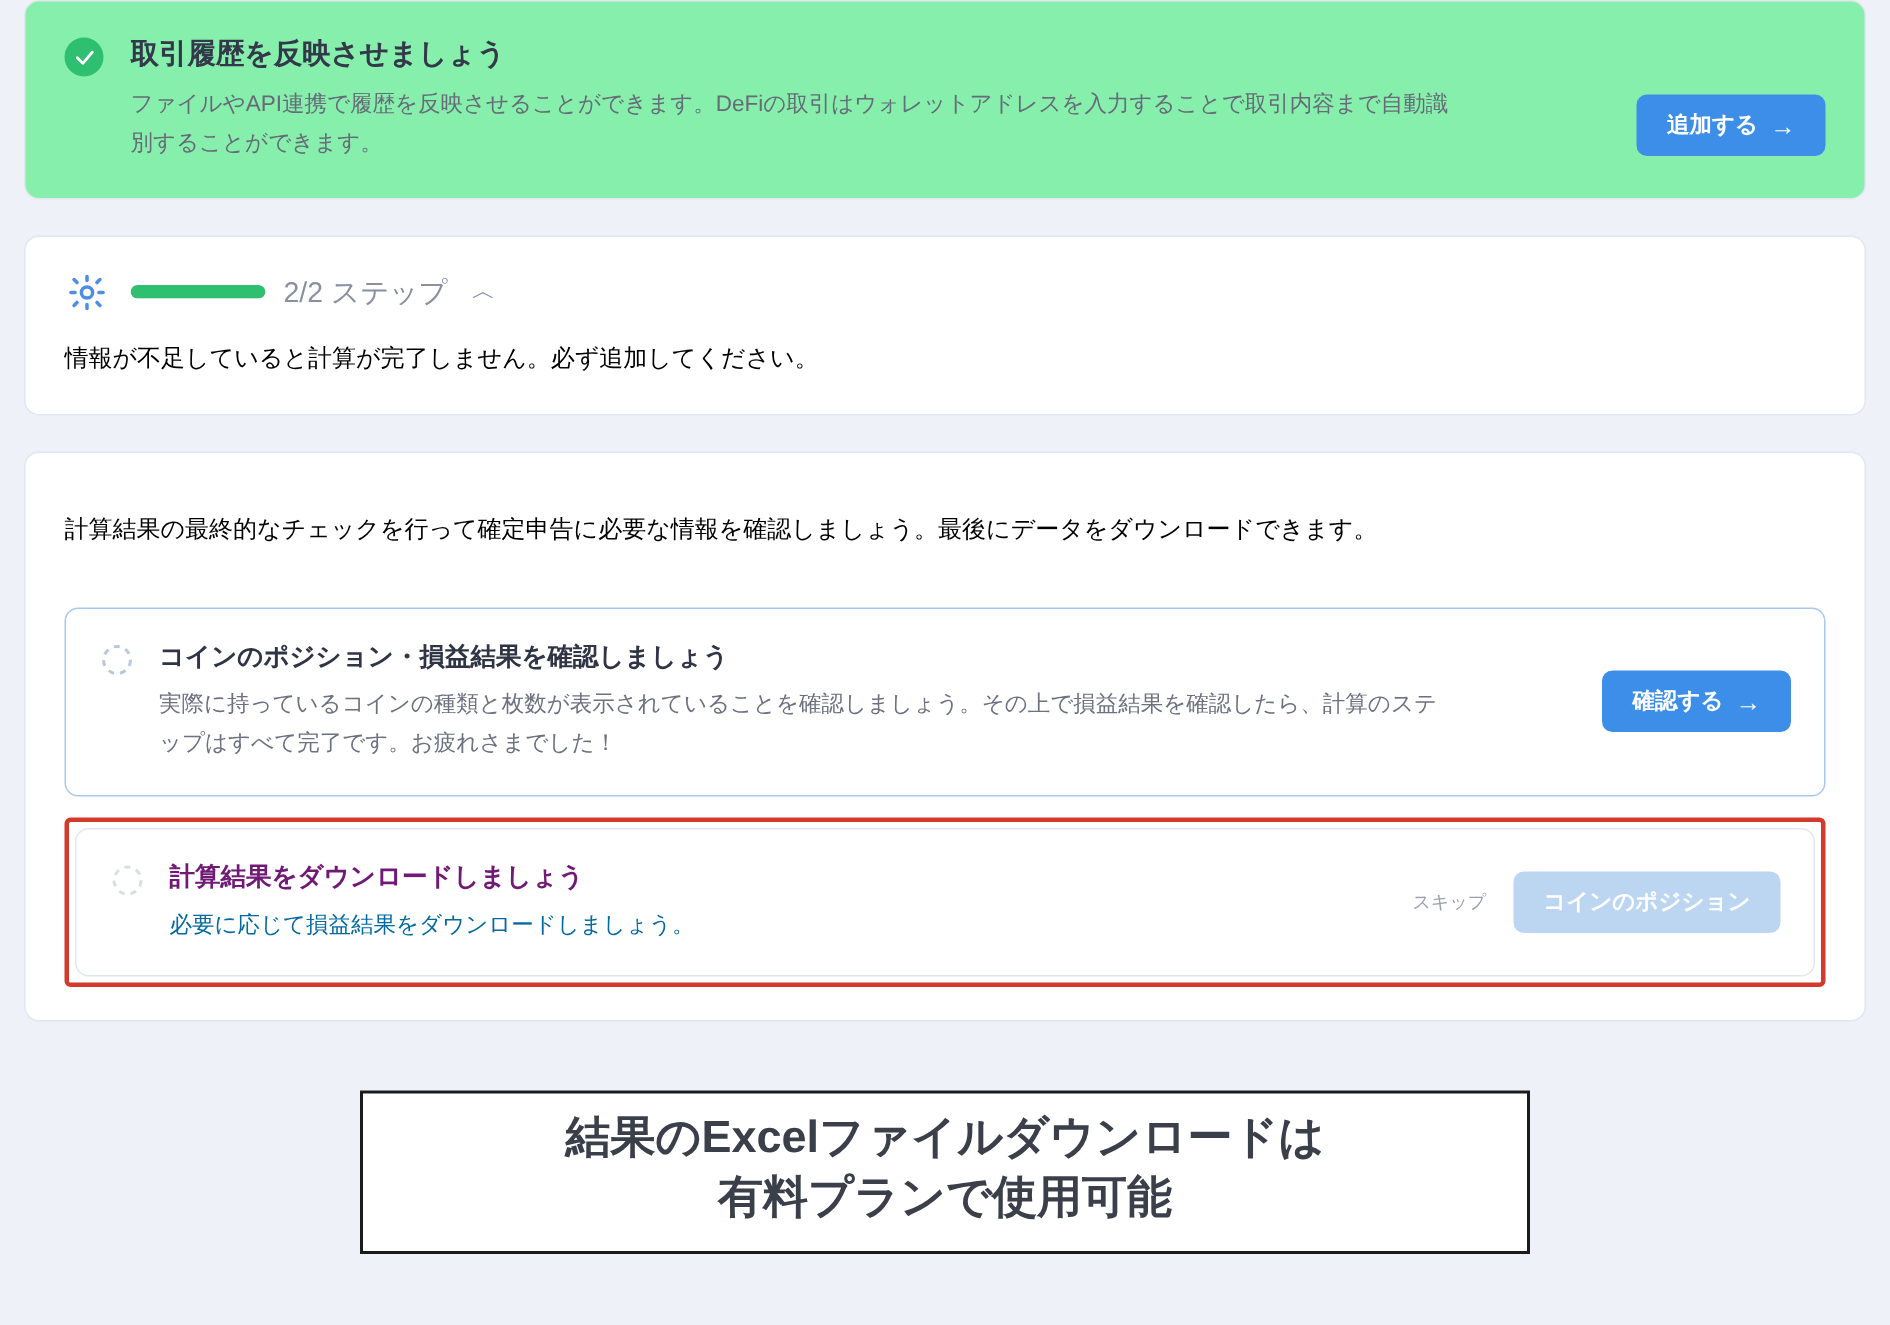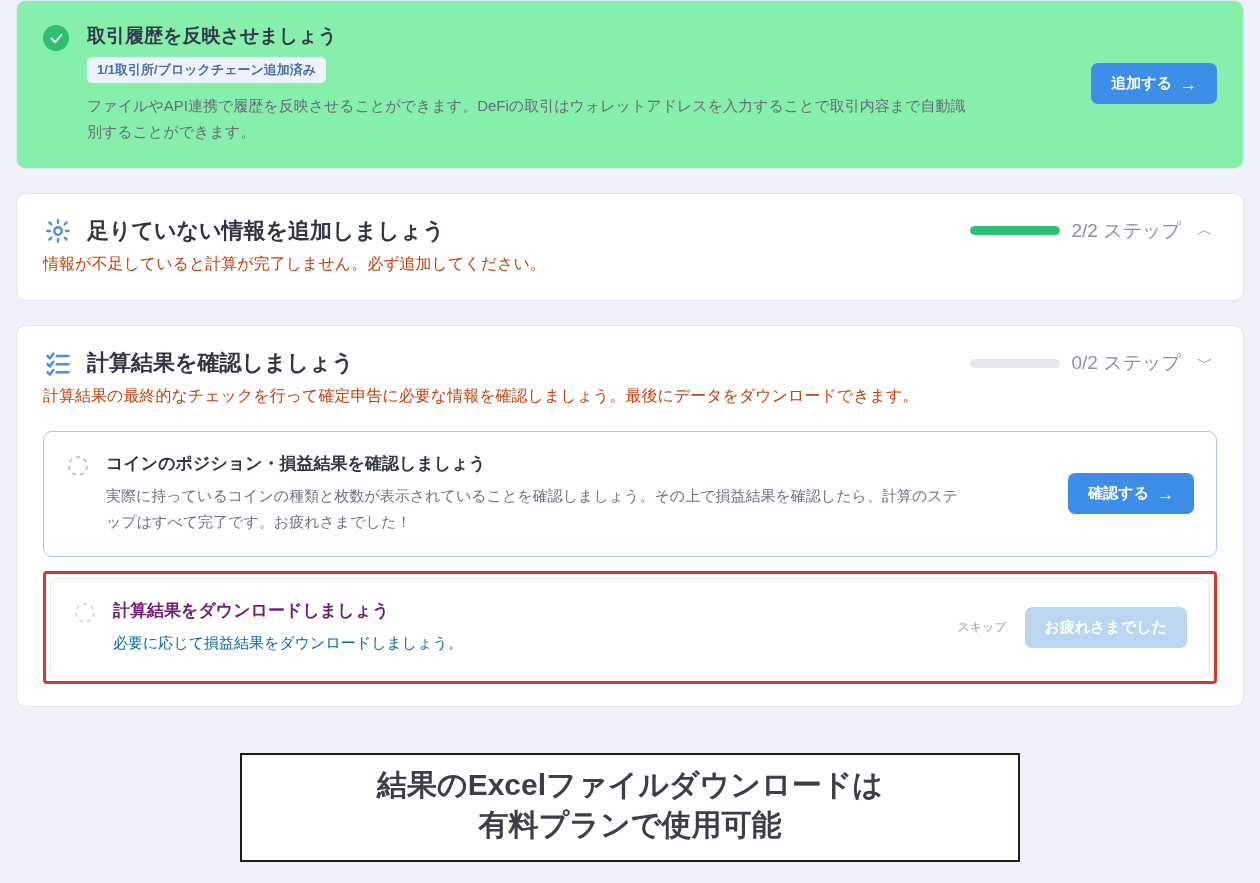--- a/index.html
+++ b/index.html
@@ -85,28 +85,28 @@
   }
   .section-head .sicon { width: 30px; height: 30px; flex-shrink: 0; display:flex; align-items:center; justify-content:center;}
   .section-title { font-size: 22px; font-weight: 700; color: #2f3544; flex: 1; }
   .progress-wrap { display: flex; align-items: center; gap: 12px; }
   .progress-bar { width: 90px; height: 9px; background: #e5e8f0; border-radius: 5px; overflow: hidden; }
   .progress-fill { height: 100%; background: #2fbf71; border-radius: 5px; }
   .progress-text { color: #8a90a0; font-size: 19px; white-space: nowrap; }
   .chev { color: #8a90a0; font-size: 16px; cursor:pointer; padding:4px; user-select:none;}
 
   .section-desc {
-    color: #c2410c;
+    color: #000000;
     font-size: 16px;
     line-height: 1.8;
-    margin-top: 4px;
-  }
-
-  
-  .subcards { margin-top: 20px; }
+    margin-top: 16px;
+  }
+
+  
+  .subcards { margin-top: 36px; }
   .subcard {
     border: 1.5px solid #cfe0f5;
     border-radius: 9px;
     padding: 20px 22px;
     display: flex;
     align-items: flex-start;
     gap: 16px;
     margin-bottom: 14px;
   }
   .subcard.active { border-color: #a8c9ee; }
@@ -154,72 +154,50 @@
 <div class="page">
 
   <div class="task-card">
     <div class="check-circle">
       <svg viewBox="0 0 24 24" fill="none" stroke="#fff" stroke-width="3" stroke-linecap="round" stroke-linejoin="round">
           <polyline points="4 12 10 18 20 6"></polyline>
         </svg>
     </div>
     <div class="task-body">
       <div class="task-title">取引履歴を反映させましょう</div>
-      <span class="badge">1/1取引所/ブロックチェーン追加済み</span>
       <div class="task-desc">ファイルやAPI連携で履歴を反映させることができます。DeFiの取引はウォレットアドレスを入力することで取引内容まで自動識別することができます。</div>
     </div>
     <div class="task-action">
       <button class="btn-primary">
         <span>追加する</span>
         <span class="arrow">→</span>
       </button>
     </div>
   </div>
 
   <div class="section">
     <div class="section-head">
       <span class="sicon">
         <svg class="gear-svg" viewBox="0 0 24 24" width="28" height="28" fill="none" stroke-width="2" stroke-linecap="round" stroke-linejoin="round">
           <circle cx="12" cy="12" r="3.2"></circle>
           <path d="M12 2.8v2.4M12 18.8v2.4M4.6 4.6l1.7 1.7M17.7 17.7l1.7 1.7M2.8 12h2.4M18.8 12h2.4M4.6 19.4l1.7-1.7M17.7 6.3l1.7-1.7"></path>
         </svg>
       </span>
-      <div class="section-title">足りていない情報を追加しましょう</div>
       <div class="progress-wrap">
         <div class="progress-bar">
           <div class="progress-fill" style="width:100%"></div>
         </div>
         <span class="progress-text">2/2 ステップ</span>
         <span class="chev">︿</span>
       </div>
     </div>
     <div class="section-desc">情報が不足していると計算が完了しません。必ず追加してください。</div>
   </div>
 
   <div class="section">
-    <div class="section-head">
-      <span class="sicon">
-        <svg class="list-svg" viewBox="0 0 24 24" width="28" height="28" fill="none" stroke-width="2.2" stroke-linecap="round" stroke-linejoin="round">
-          <polyline points="3 6 5 8 8 4"></polyline>
-          <line x1="11" y1="6" x2="21" y2="6"></line>
-          <polyline points="3 13 5 15 8 11"></polyline>
-          <line x1="11" y1="13" x2="21" y2="13"></line>
-          <polyline points="3 20 5 22 8 18"></polyline>
-          <line x1="11" y1="20" x2="21" y2="20"></line>
-        </svg>
-      </span>
-      <div class="section-title">計算結果を確認しましょう</div>
-      <div class="progress-wrap">
-        <div class="progress-bar">
-          <div class="progress-fill" style="width:0%"></div>
-        </div>
-        <span class="progress-text">0/2 ステップ</span>
-        <span class="chev">﹀</span>
-      </div>
-    </div>
     <div class="section-desc">計算結果の最終的なチェックを行って確定申告に必要な情報を確認しましょう。最後にデータをダウンロードできます。</div>
 
     <div class="subcards">
 
       <div class="subcard active">
         <span class="dotted-circle">
           <svg viewBox="0 0 24 24" width="24" height="24" fill="none">
               <circle cx="12" cy="12" r="9" stroke="#b9c8dc" stroke-width="2" stroke-dasharray="4 4"></circle>
             </svg>
         </span>
@@ -242,21 +220,21 @@
                 <circle cx="12" cy="12" r="9" stroke="#d8dde7" stroke-width="2" stroke-dasharray="4 4"></circle>
               </svg>
           </span>
           <div class="sub-body">
             <div class="sub-title">計算結果をダウンロードしましょう</div>
             <div class="sub-desc">必要に応じて損益結果をダウンロードしましょう。</div>
           </div>
           <div class="sub-actions">
             <span class="link-skip">スキップ</span>
             <button class="btn-primary disabled">
-              <span>お疲れさまでした</span>
+              <span>コインのポジション</span>
             </button>
           </div>
         </div>
       </div>
     </div>
   </div>
 
 </div>
 
 <div class="annotation">

